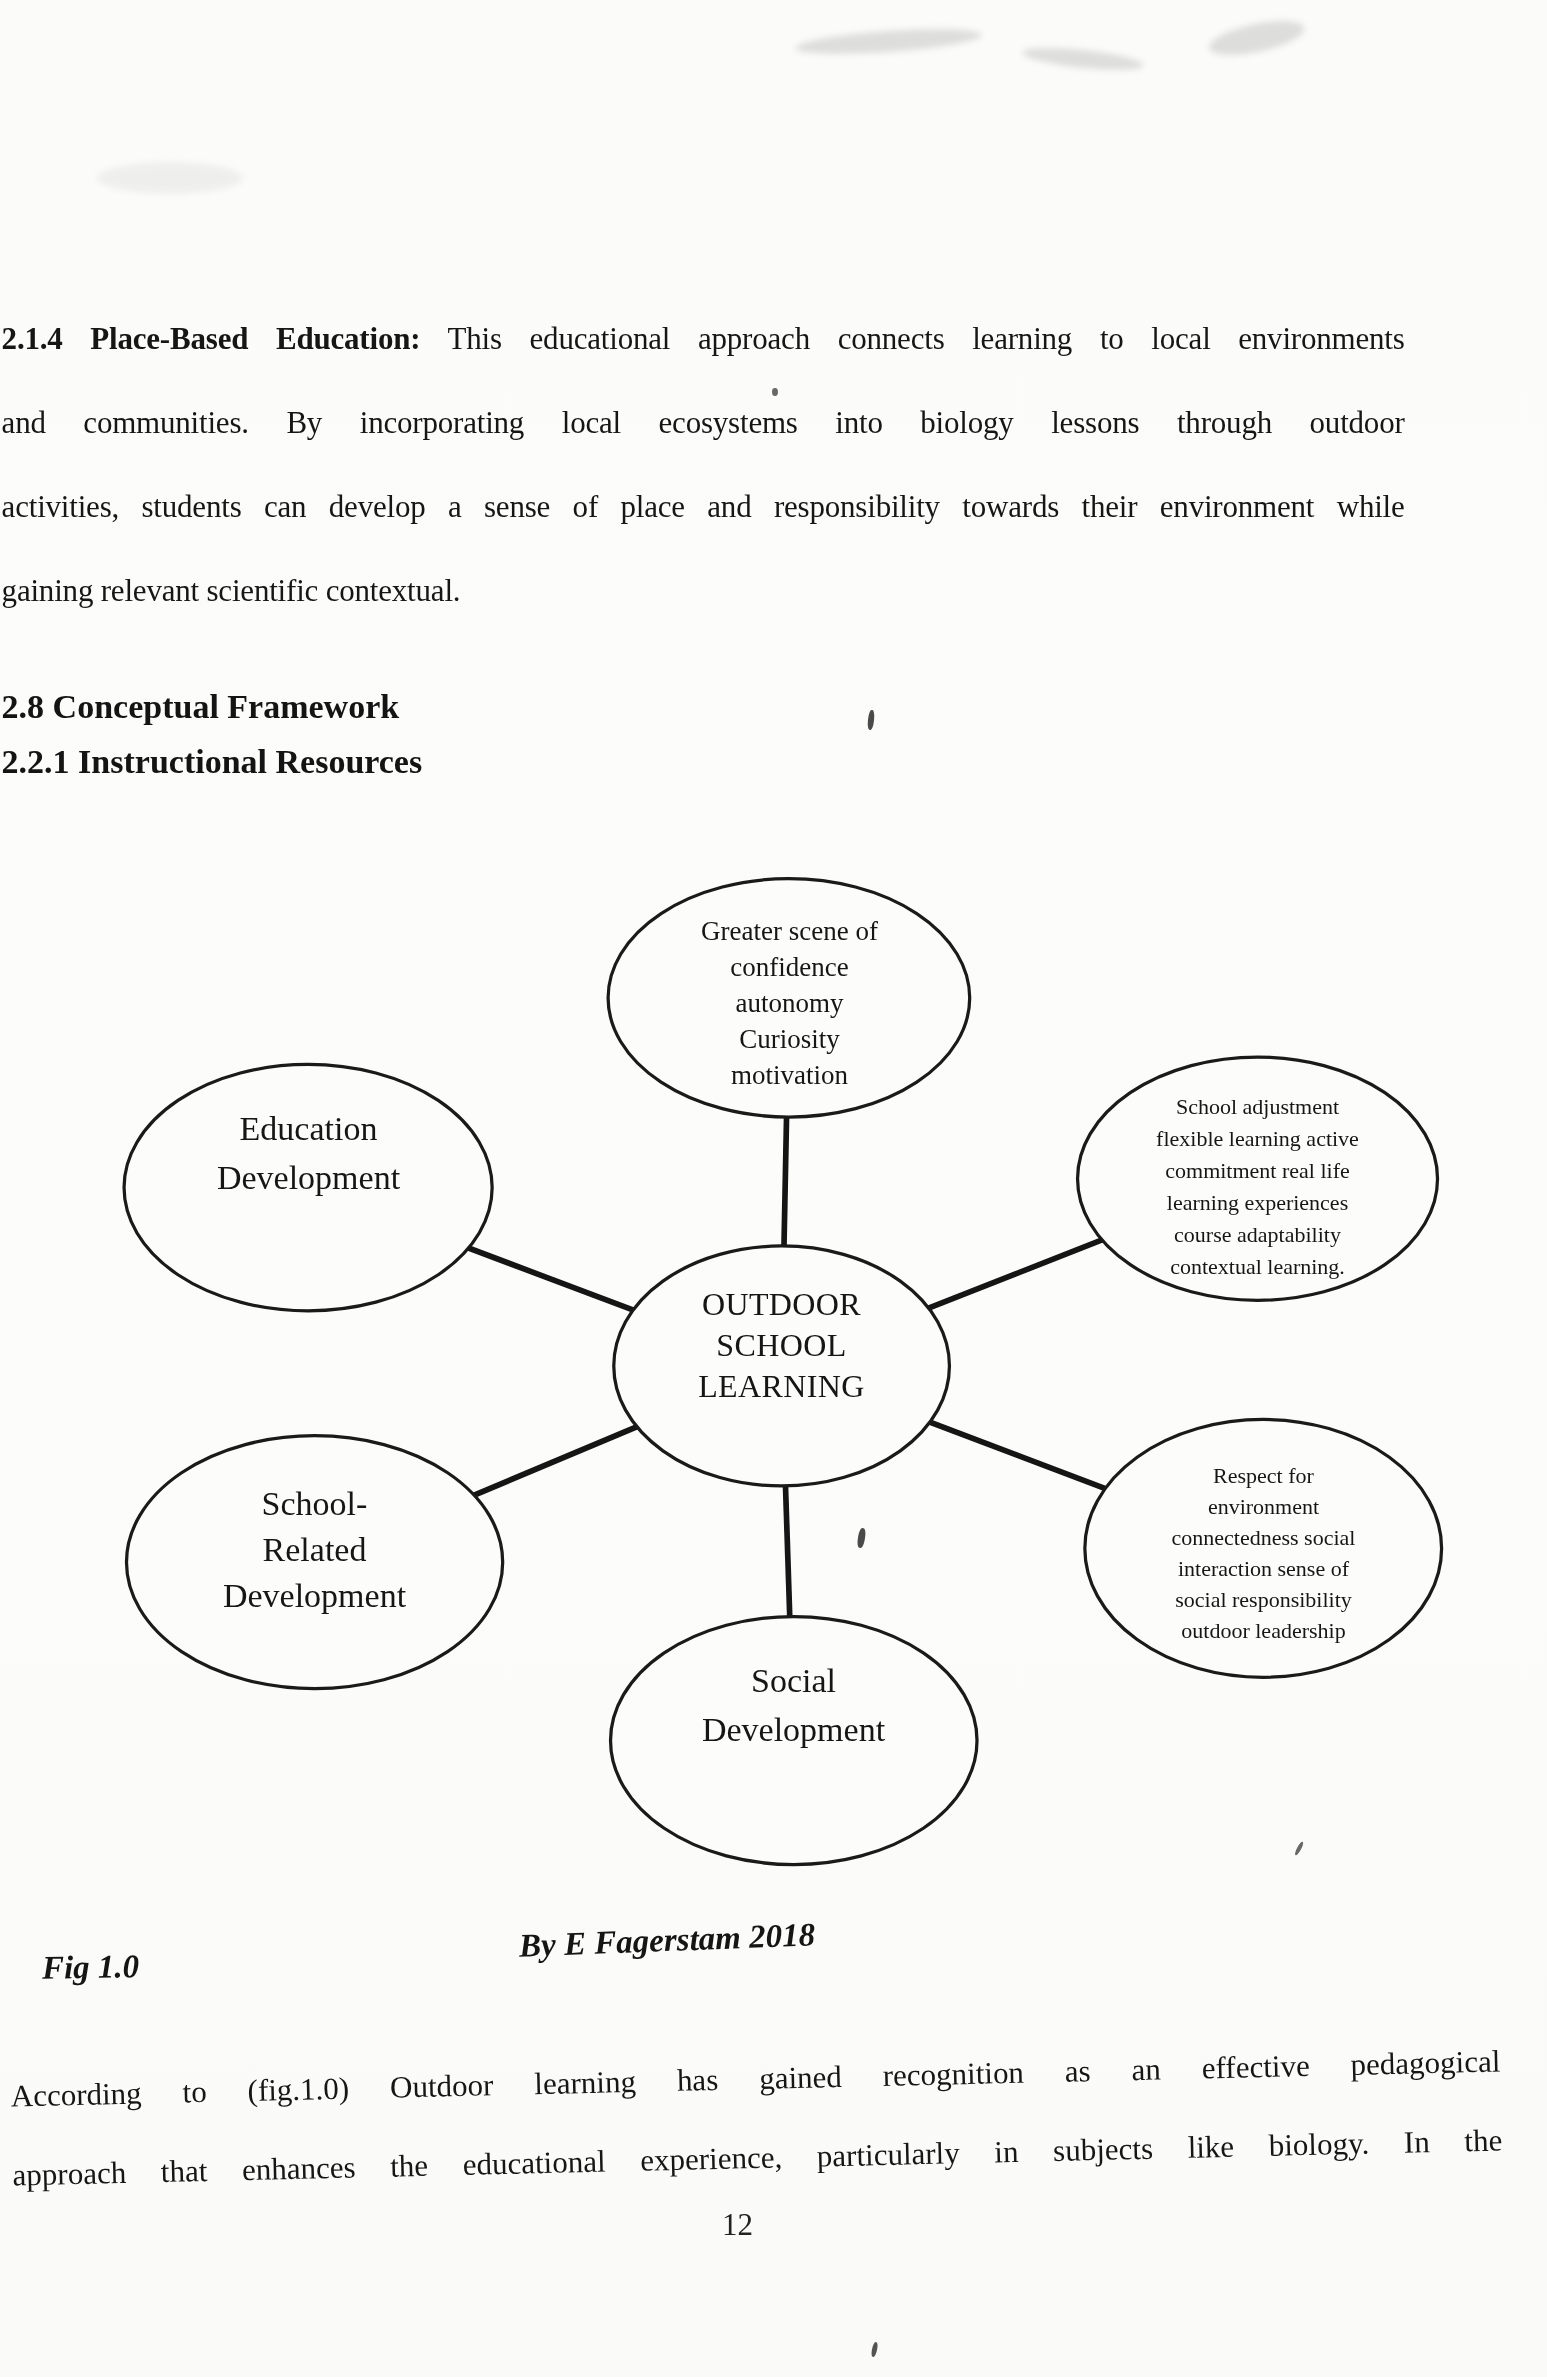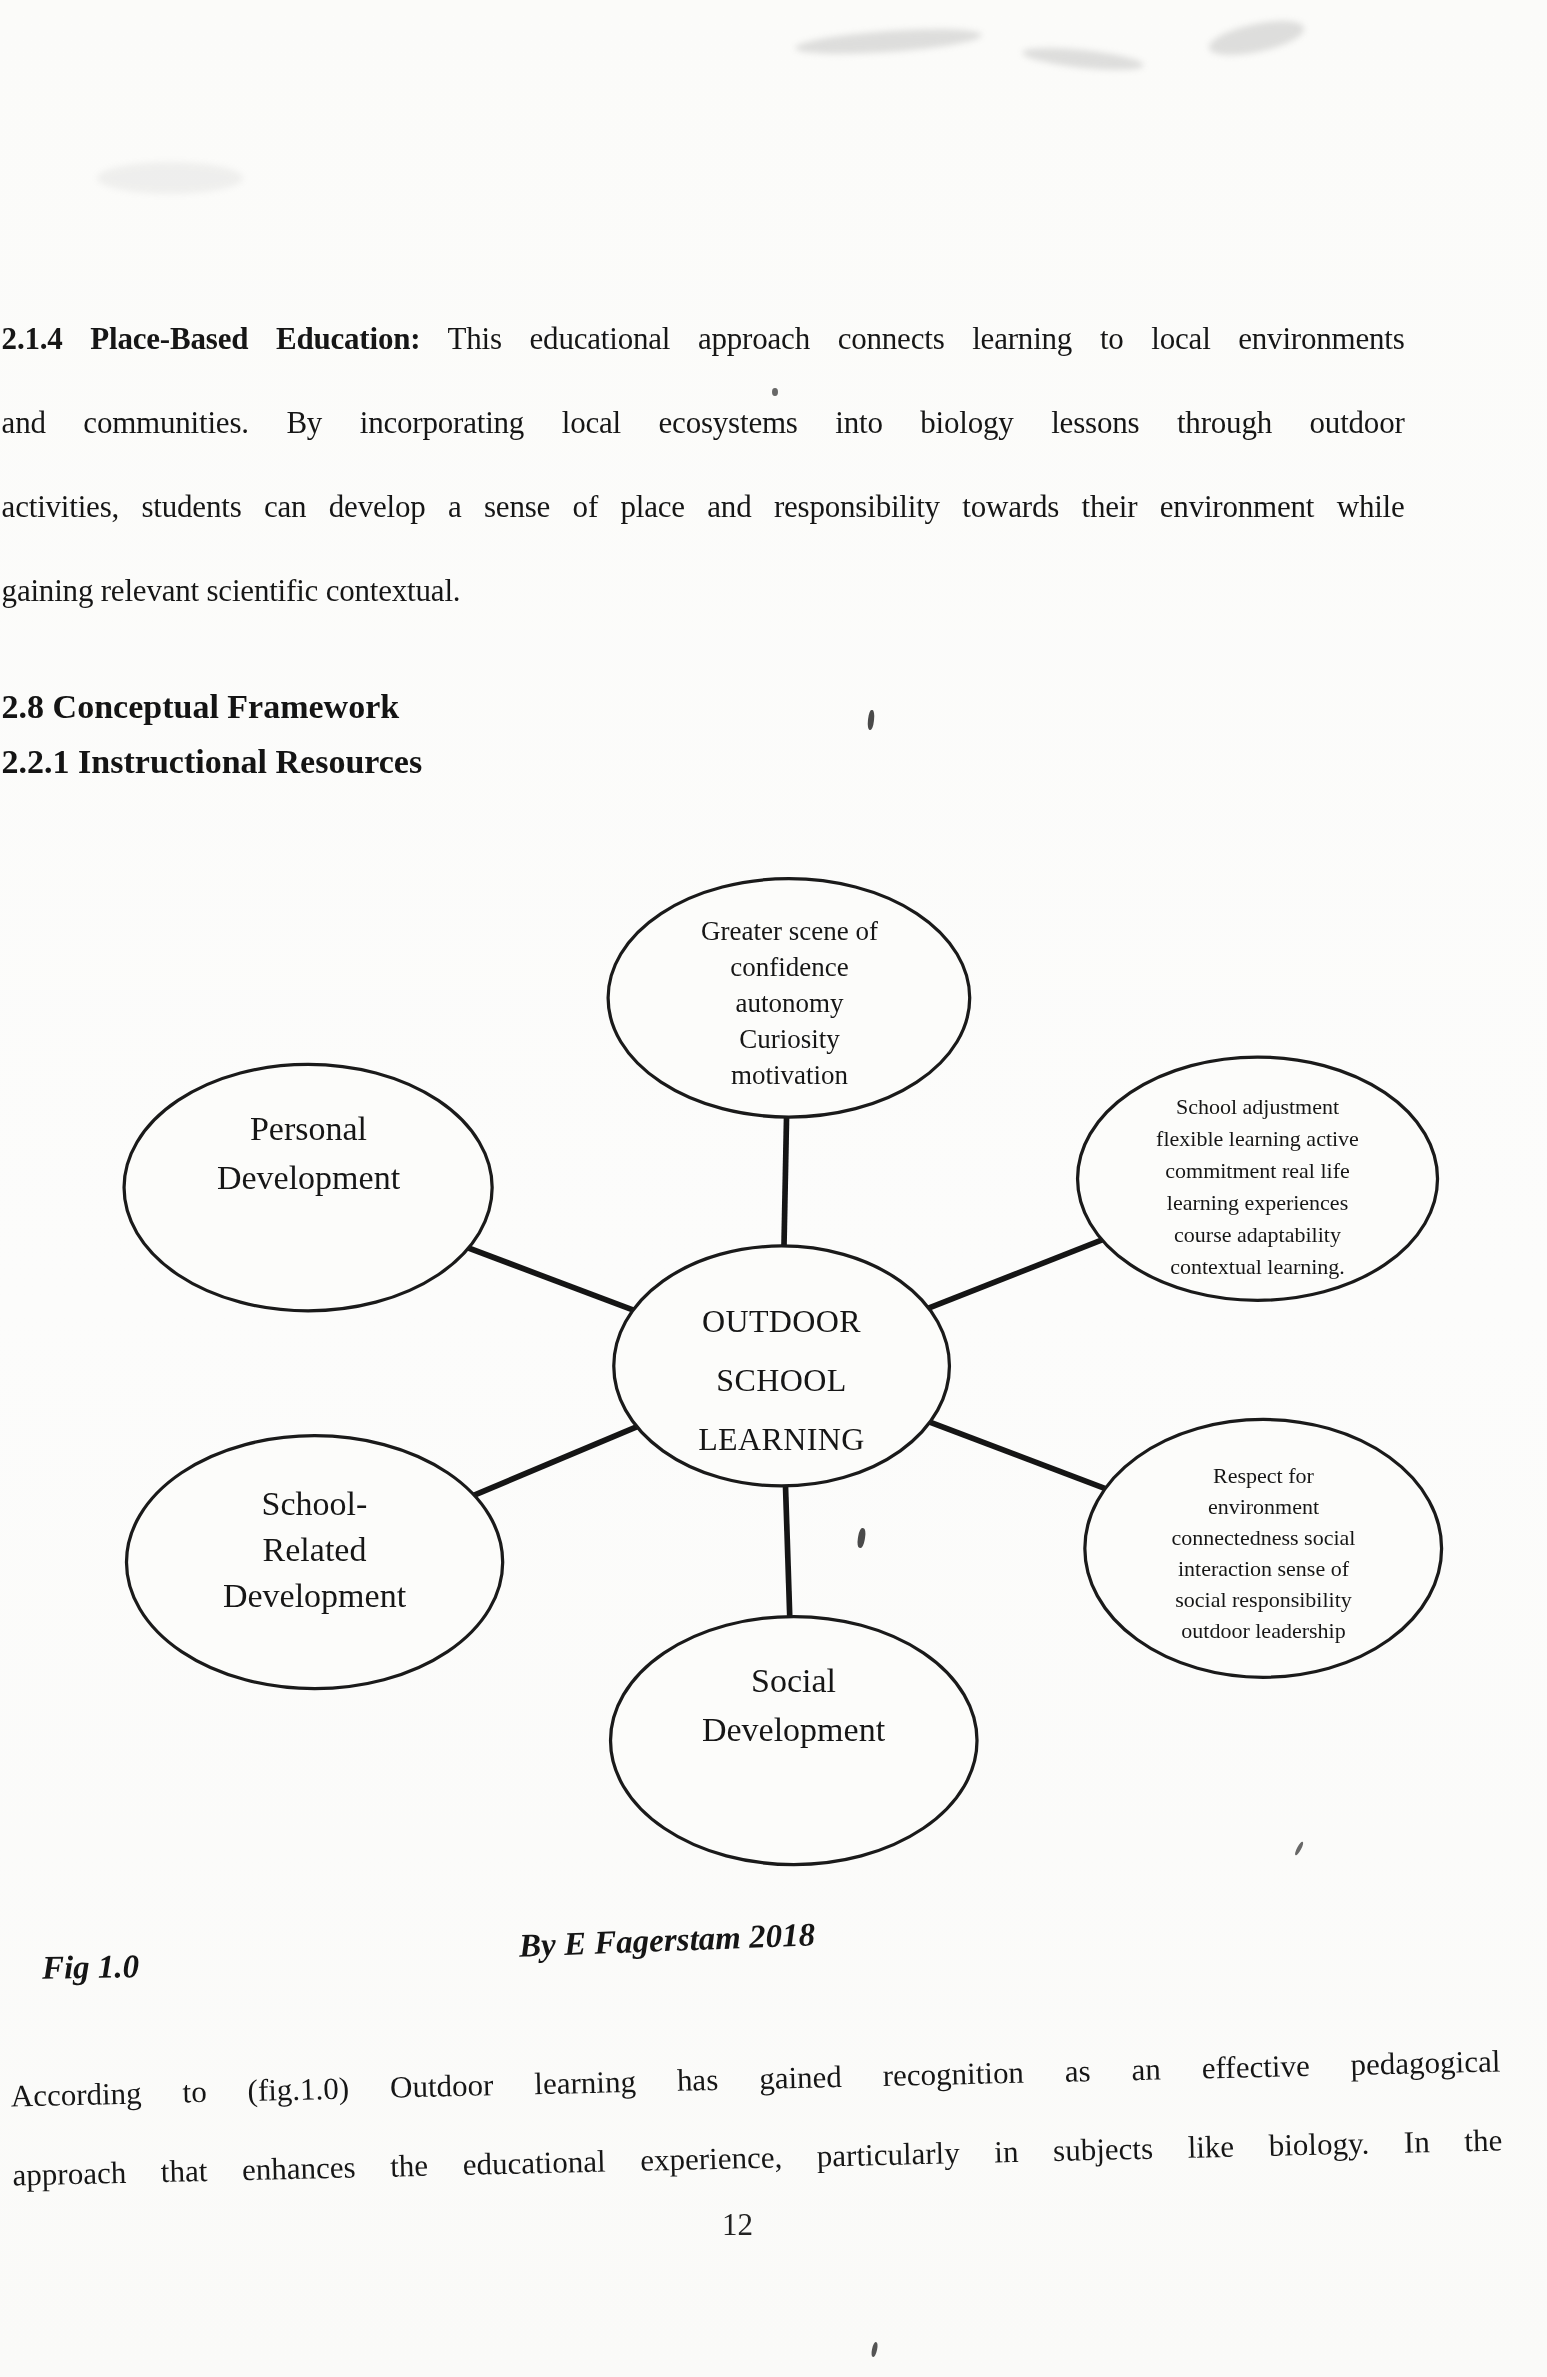--- a/index.html
+++ b/index.html
@@ -20,21 +20,21 @@
   .fig-credit{position:absolute;left:519px;top:1922px;font-size:33px;font-weight:bold;font-style:italic;transform:rotate(-2.2deg);color:#151515;}
   .para2{position:absolute;left:12px;top:2061px;width:1490px;font-size:31px;transform:rotate(-1.35deg);transform-origin:50% 50%;color:#161616;}
   .para2 .jline{height:79px;text-align:justify;text-align-last:justify;white-space:nowrap;}
   .pagenum{position:absolute;left:697px;top:2189px;width:81px;text-align:center;font-size:31px;color:#222;margin-top:18px;}
   
   .diagram-svg{position:absolute;left:0;top:860px;}
   .elabel{position:absolute;text-align:center;white-space:pre-line;color:#161616;}
   .lbl-top{left:611px;top:913px;width:357px;font-size:27px;line-height:36px;font-weight:500;}
   .lbl-ul{left:122px;top:1104px;width:373px;font-size:34px;line-height:49px;}
   .lbl-ur{left:1087px;top:1091px;width:341px;font-size:22px;line-height:32px;}
-  .lbl-center{left:611px;top:1284px;width:341px;font-size:32px;line-height:59px;letter-spacing:0.4px;margin-top:8px;}
+  .lbl-center{left:611px;top:1284px;width:341px;font-size:32px;line-height:41px;letter-spacing:0.4px;}
   .lbl-ll{left:124px;top:1481px;width:381px;font-size:34px;line-height:46px;}
   .lbl-lr{left:1093px;top:1460px;width:341px;font-size:22px;line-height:31px;}
   .lbl-bottom{left:607px;top:1656px;width:373px;font-size:34px;line-height:49px;}
   
   .mark{position:absolute;background:#2a2a2a;border-radius:45%;opacity:.85;}
   .m-dot{left:772px;top:388px;width:5.7px;height:8px;border-radius:50%;opacity:.7;}
   .m-apos1{left:868px;top:710px;width:5.7px;height:20px;transform:rotate(6deg);}
   .m-apos2{left:858px;top:1528px;width:6.5px;height:19.5px;transform:rotate(9deg);}
   .m-grave{left:1297px;top:1841px;width:4px;height:15.4px;transform:rotate(28deg);opacity:.7;}
   .m-apos3{left:872px;top:2342px;width:4.9px;height:15.4px;transform:rotate(12deg);opacity:.8;}
@@ -82,21 +82,21 @@
       <ellipse cx="979" cy="1086" rx="226" ry="153"></ellipse>
       <ellipse cx="964" cy="624" rx="207" ry="148"></ellipse>
     </g>
   </svg>
 
   <div class="elabel lbl-top">Greater scene of
 confidence
 autonomy
 Curiosity
 motivation</div>
-  <div class="elabel lbl-ul">Personal
+  <div class="elabel lbl-ul">Education
 Development</div>
   <div class="elabel lbl-ur">School adjustment
 flexible learning active
 commitment real life
 learning experiences
 course adaptability
 contextual learning.</div>
   <div class="elabel lbl-center">OUTDOOR
 SCHOOL
 LEARNING</div>

